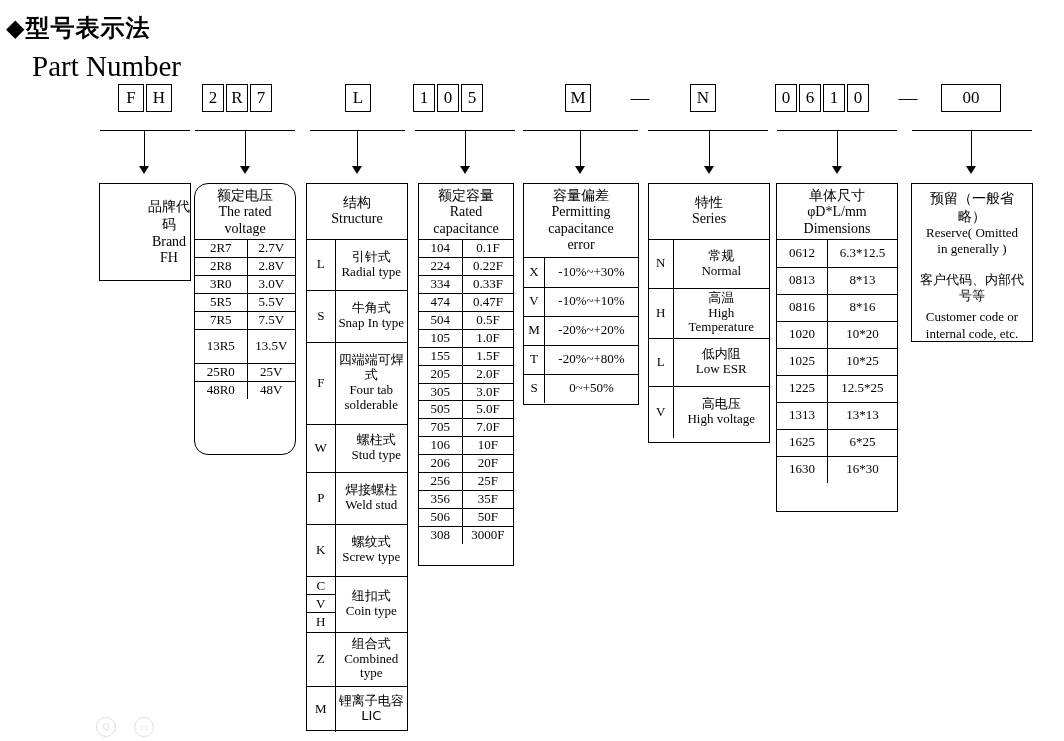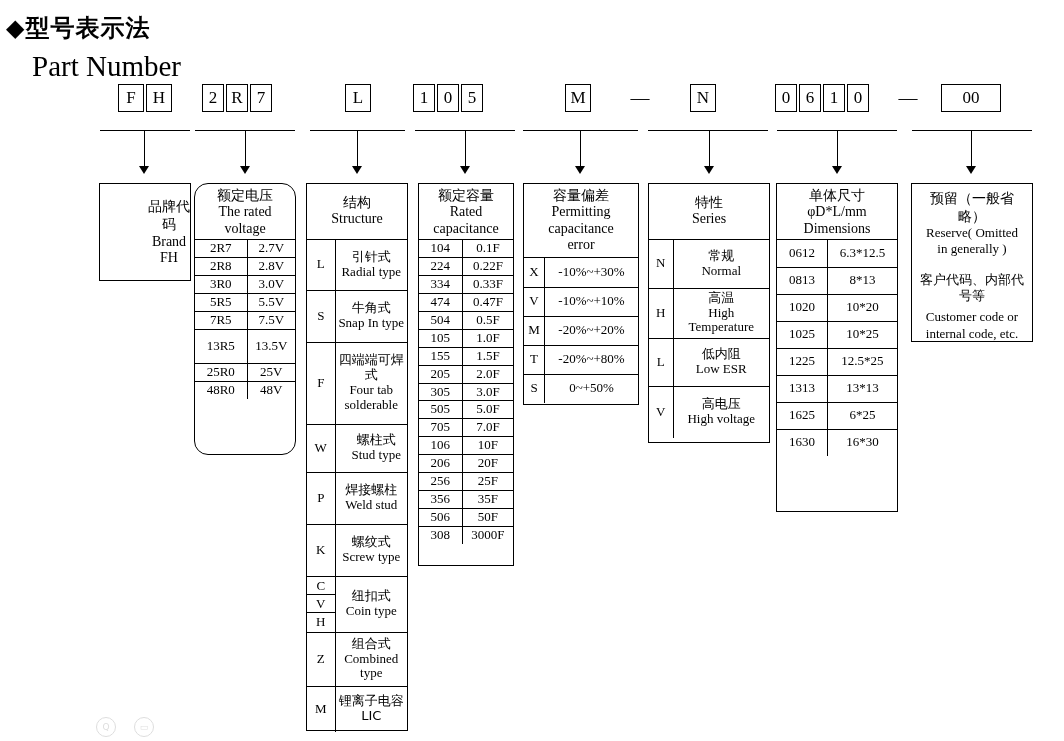--- a/index.html
+++ b/index.html
@@ -412,20 +412,24 @@
     <tbody>
         <tr>
           <td style="border-left:none;border-top:none;width:42%;height:27px;">0612</td>
           <td style="border-right:none;border-top:none;">6.3*12.5</td>
         </tr>
     <tr>
           <td style="border-left:none;height:27px;">0813</td>
           <td style="border-right:none;">8*13</td>
         </tr>
     <tr>
+          <td style="border-left:none;height:27px;">0816</td>
+          <td style="border-right:none;">8*16</td>
+        </tr>
+    <tr>
           <td style="border-left:none;height:27px;">1020</td>
           <td style="border-right:none;">10*20</td>
         </tr>
     <tr>
           <td style="border-left:none;height:27px;">1025</td>
           <td style="border-right:none;">10*25</td>
         </tr>
     <tr>
           <td style="border-left:none;height:27px;margin-top:32px;">1225</td>
           <td style="border-right:none;">12.5*25</td>

